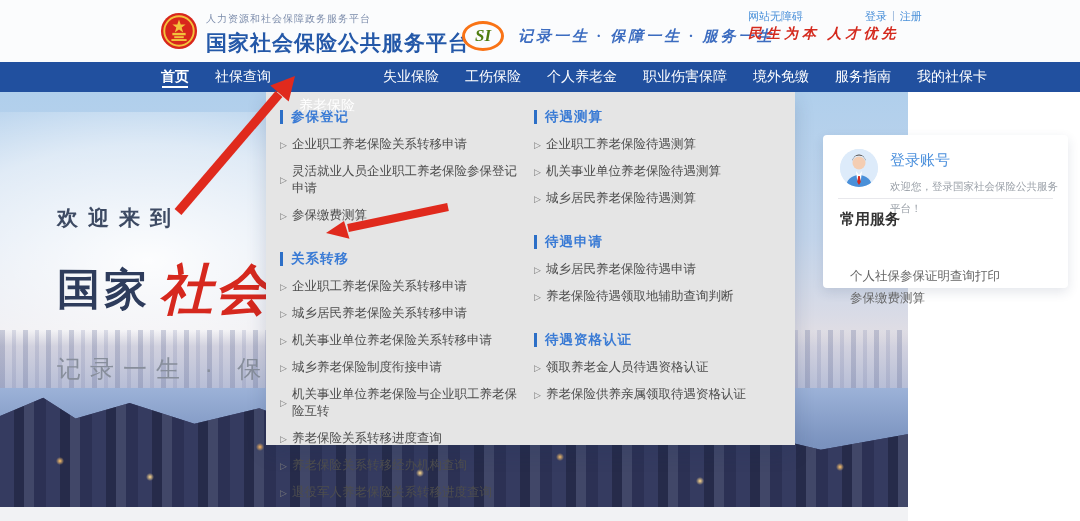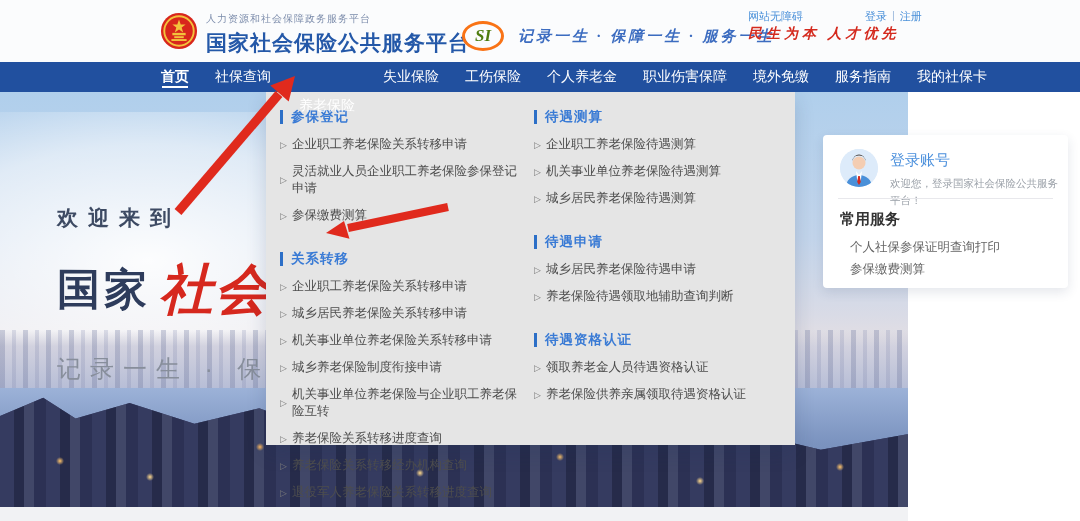--- a/index.html
+++ b/index.html
@@ -85,24 +85,24 @@
   .mi { display:flex; align-items:center; margin:10px 0; cursor:pointer; }
   .mi .bullet { color:#7a7a7a; font-size:9px; margin-right:5px; }
   .mi .lbl { color:#4d4d4d; font-size:12.5px; }
 
   
   .card { position:absolute; left:823px; top:135px; width:245px; height:153px; background:#fff;
           border-radius:4px; box-shadow:0 4px 12px rgba(30,50,90,.12); z-index:4; }
   .avatar { position:absolute; left:17px; top:14px; width:38px; height:38px; border-radius:50%;
             background:#ddebfa; overflow:hidden; }
   .card-login { position:absolute; left:67px; top:16px; color:#4a8fdc; font-size:15px; cursor:pointer; }
-  .card-welcome { position:absolute; left:67px; top:40px; width:170px; color:#9aa0a8; font-size:10.5px; line-height:17px; }
+  .card-welcome { position:absolute; left:67px; top:40px; width:170px; color:#9aa0a8; font-size:10.5px; line-height:22px; }
   .card-divider { position:absolute; left:15px; right:15px; top:63px; height:1px; background:#e8e8ec; }
   .card-services-title { position:absolute; left:17px; top:75px; color:#333; font-size:15px; font-weight:bold; }
-  .svc { position:absolute; left:27px; color:#666; font-size:12.5px; cursor:pointer; }
+  .svc { position:absolute; left:27px; color:#666; font-size:12.5px; cursor:pointer;margin-top:29px; }
   .svc.s0 { top:104px; }
   .svc.s1 { top:126px; }
 
   .arrows { position:absolute; left:0; top:0; width:1080px; height:521px; z-index:9; pointer-events:none; }
 </style>
 </head>
 <body>
 
 <div class="page">
 

